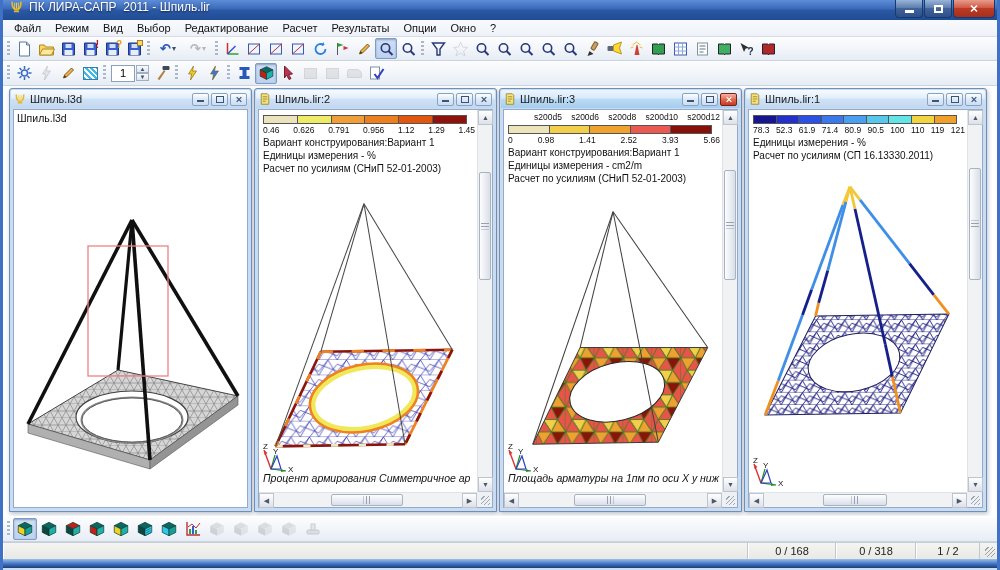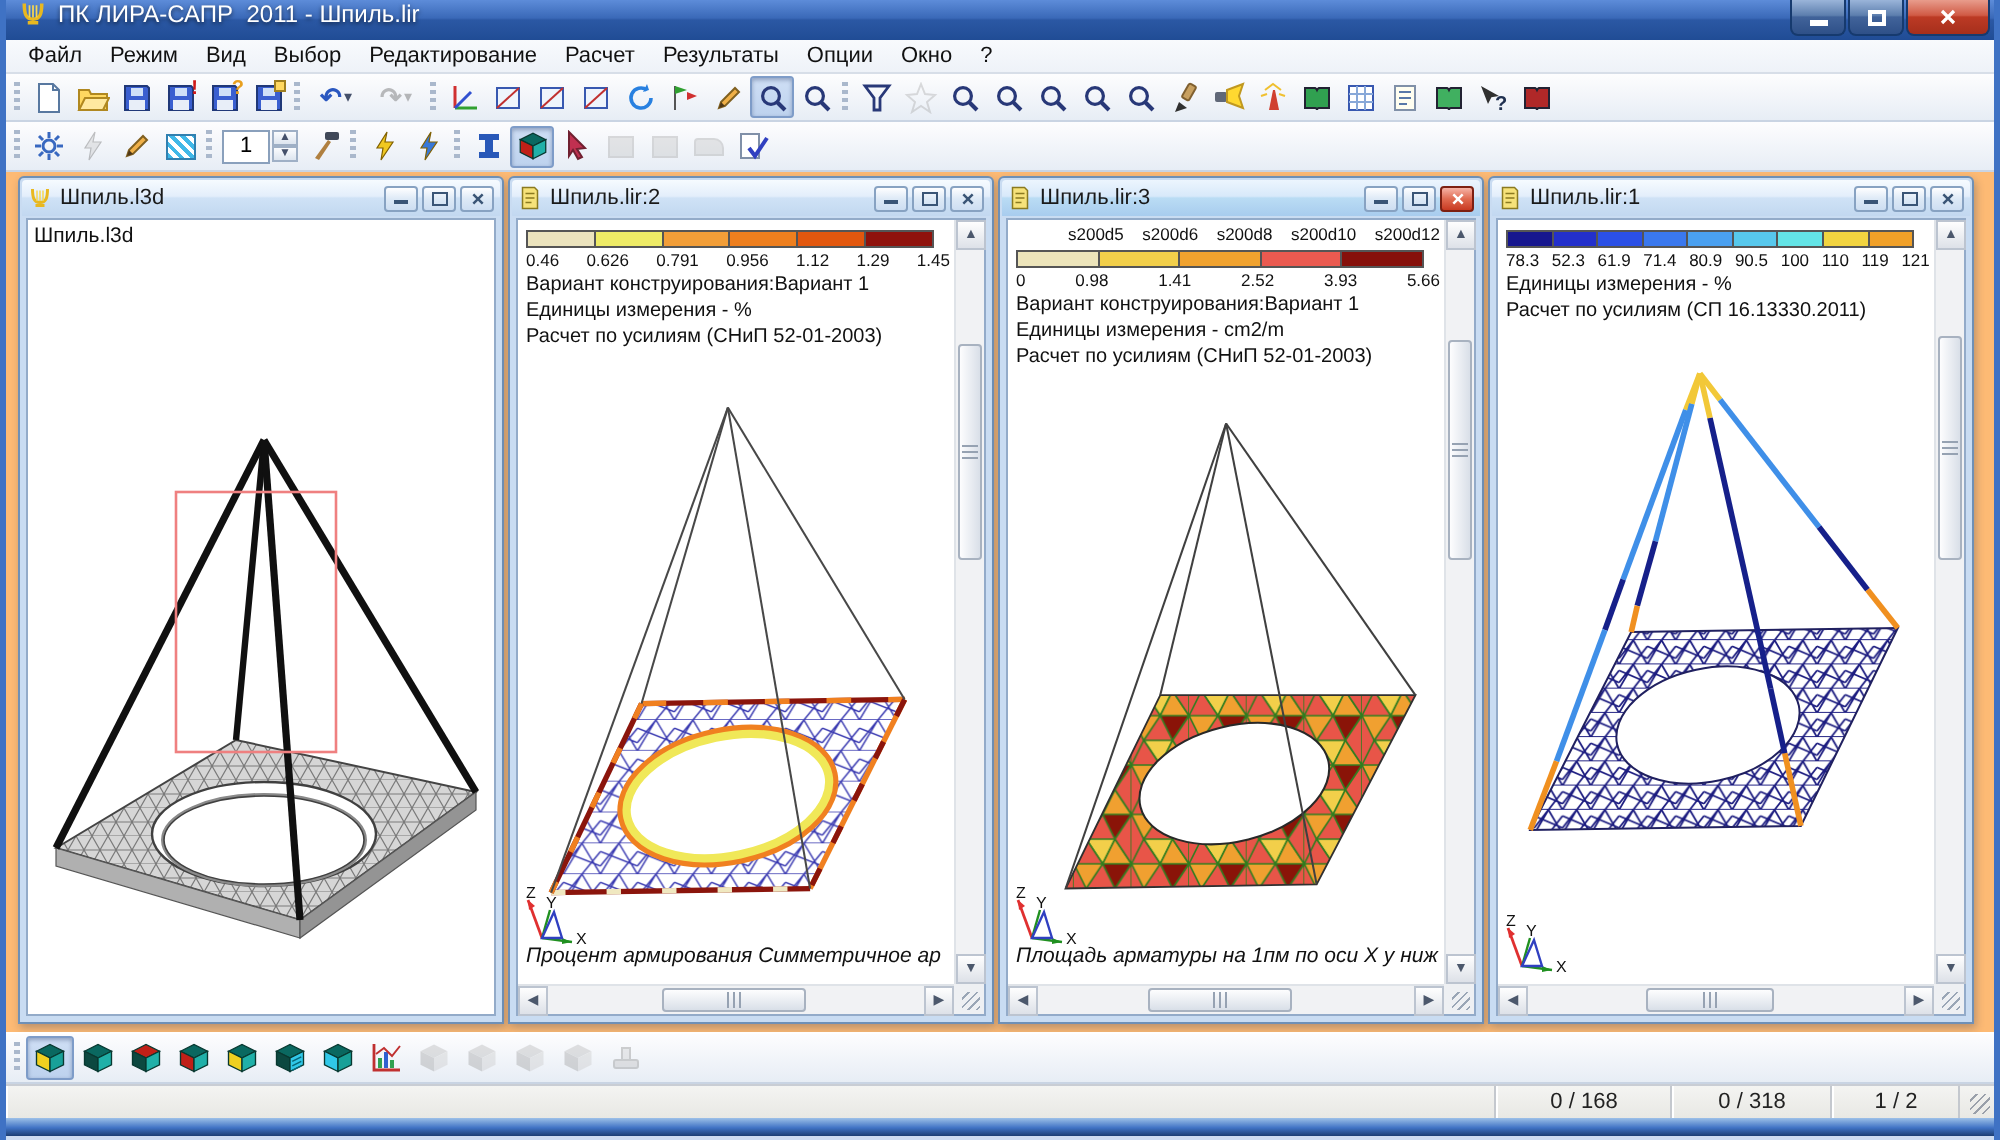--- a/index.html
+++ b/index.html
@@ -42,21 +42,21 @@
   .tbtn .caret{font-size:8px;color:#44506a;margin-left:1px;}
   .tbtn.wide{width:30px;}
   .spinner{display:flex;align-items:center;margin:0 2px;}
   .spinbox{width:24px;height:17px;background:#fff;border:1px solid #8aa0bc;font-size:11px;
     display:flex;align-items:center;justify-content:center;}
   .spinarrows{display:flex;flex-direction:column;margin-left:1px;}
   .spinarrows i{width:13px;height:8px;border:1px solid #9fb0c6;background:linear-gradient(#fbfcfe,#dde5ef);
     font-style:normal;font-size:6px;line-height:6px;text-align:center;color:#44506a;}
 
   
-  #mdi{position:relative;height:430px;background:#fdba74;overflow:hidden;}
+  #mdi{position:relative;height:430px;background:#ffffff;overflow:hidden;}
   .win{position:absolute;top:2px;width:243px;height:424px;background:#c9dcf2;
     border:1px solid #6f90b6;border-radius:3px 3px 0 0;box-shadow:1px 2px 4px rgba(30,50,90,.3);}
   .wtitle{height:18px;margin:1px;border-radius:2px 2px 0 0;display:flex;align-items:center;padding:0 3px;
     background:linear-gradient(#f6fbff,#e3eefb 45%,#cfe2f6 50%,#c2d8f0);font-size:11px;color:#1a1a1a;}
   .win.active .wtitle{background:linear-gradient(#ecf5fe,#d8e9fa 45%,#badcf4 50%,#a8ccee);}
   .wicon{width:12px;height:12px;margin-right:4px;flex:0 0 auto;}
   .wtxt{flex:1;white-space:nowrap;overflow:hidden;}
   .wbn{width:17px;height:13px;border:1px solid #87a2c2;border-radius:2px;margin-left:2px;
     background:linear-gradient(#fefeff,#dde9f6 50%,#cddef2);display:flex;align-items:center;justify-content:center;}
   .wbn .m{width:7px;height:2px;background:#3a5576;margin-top:4px;}

